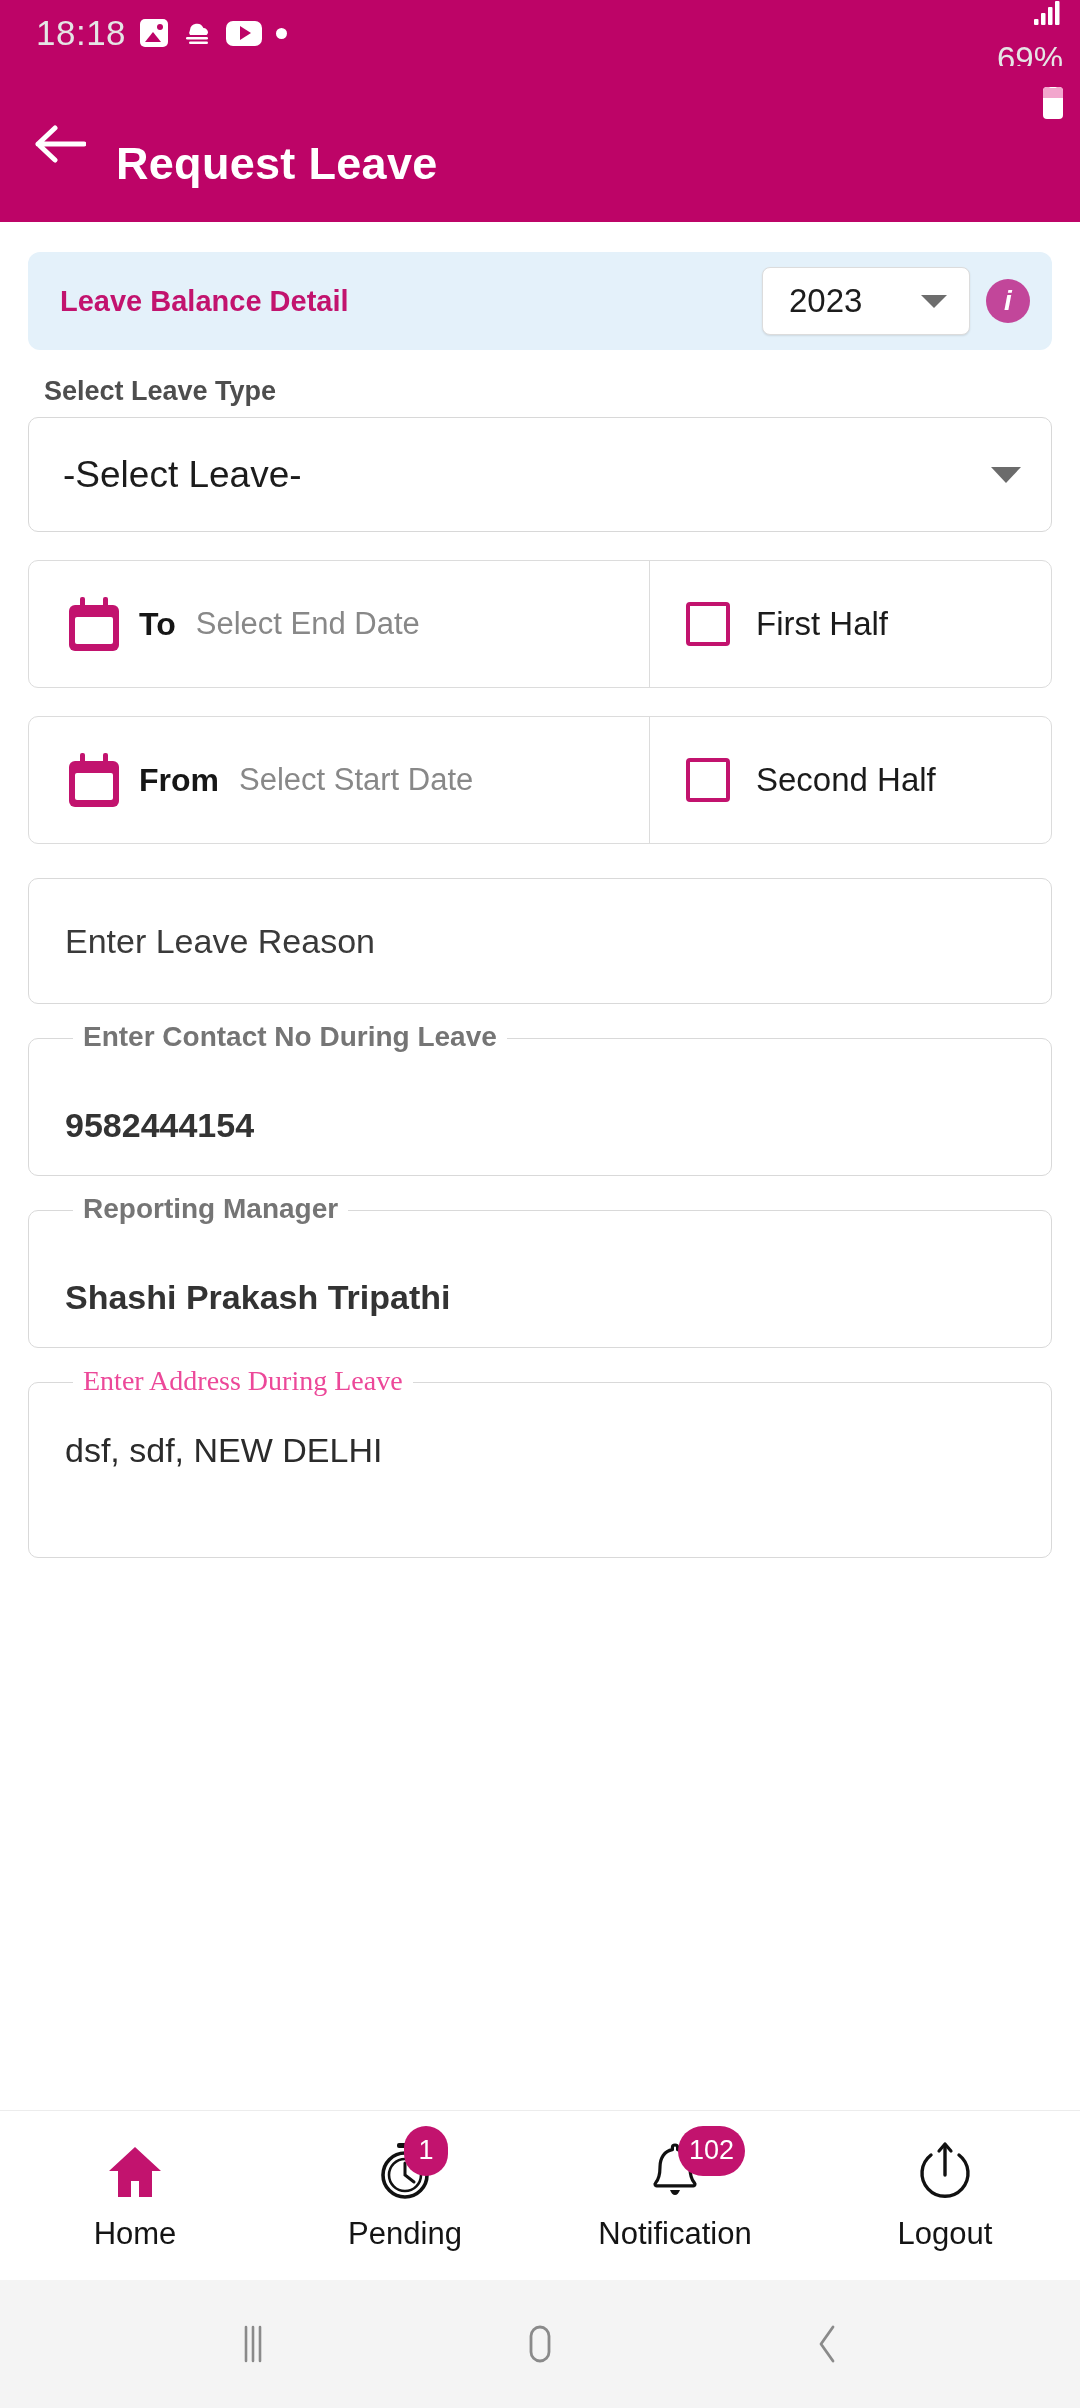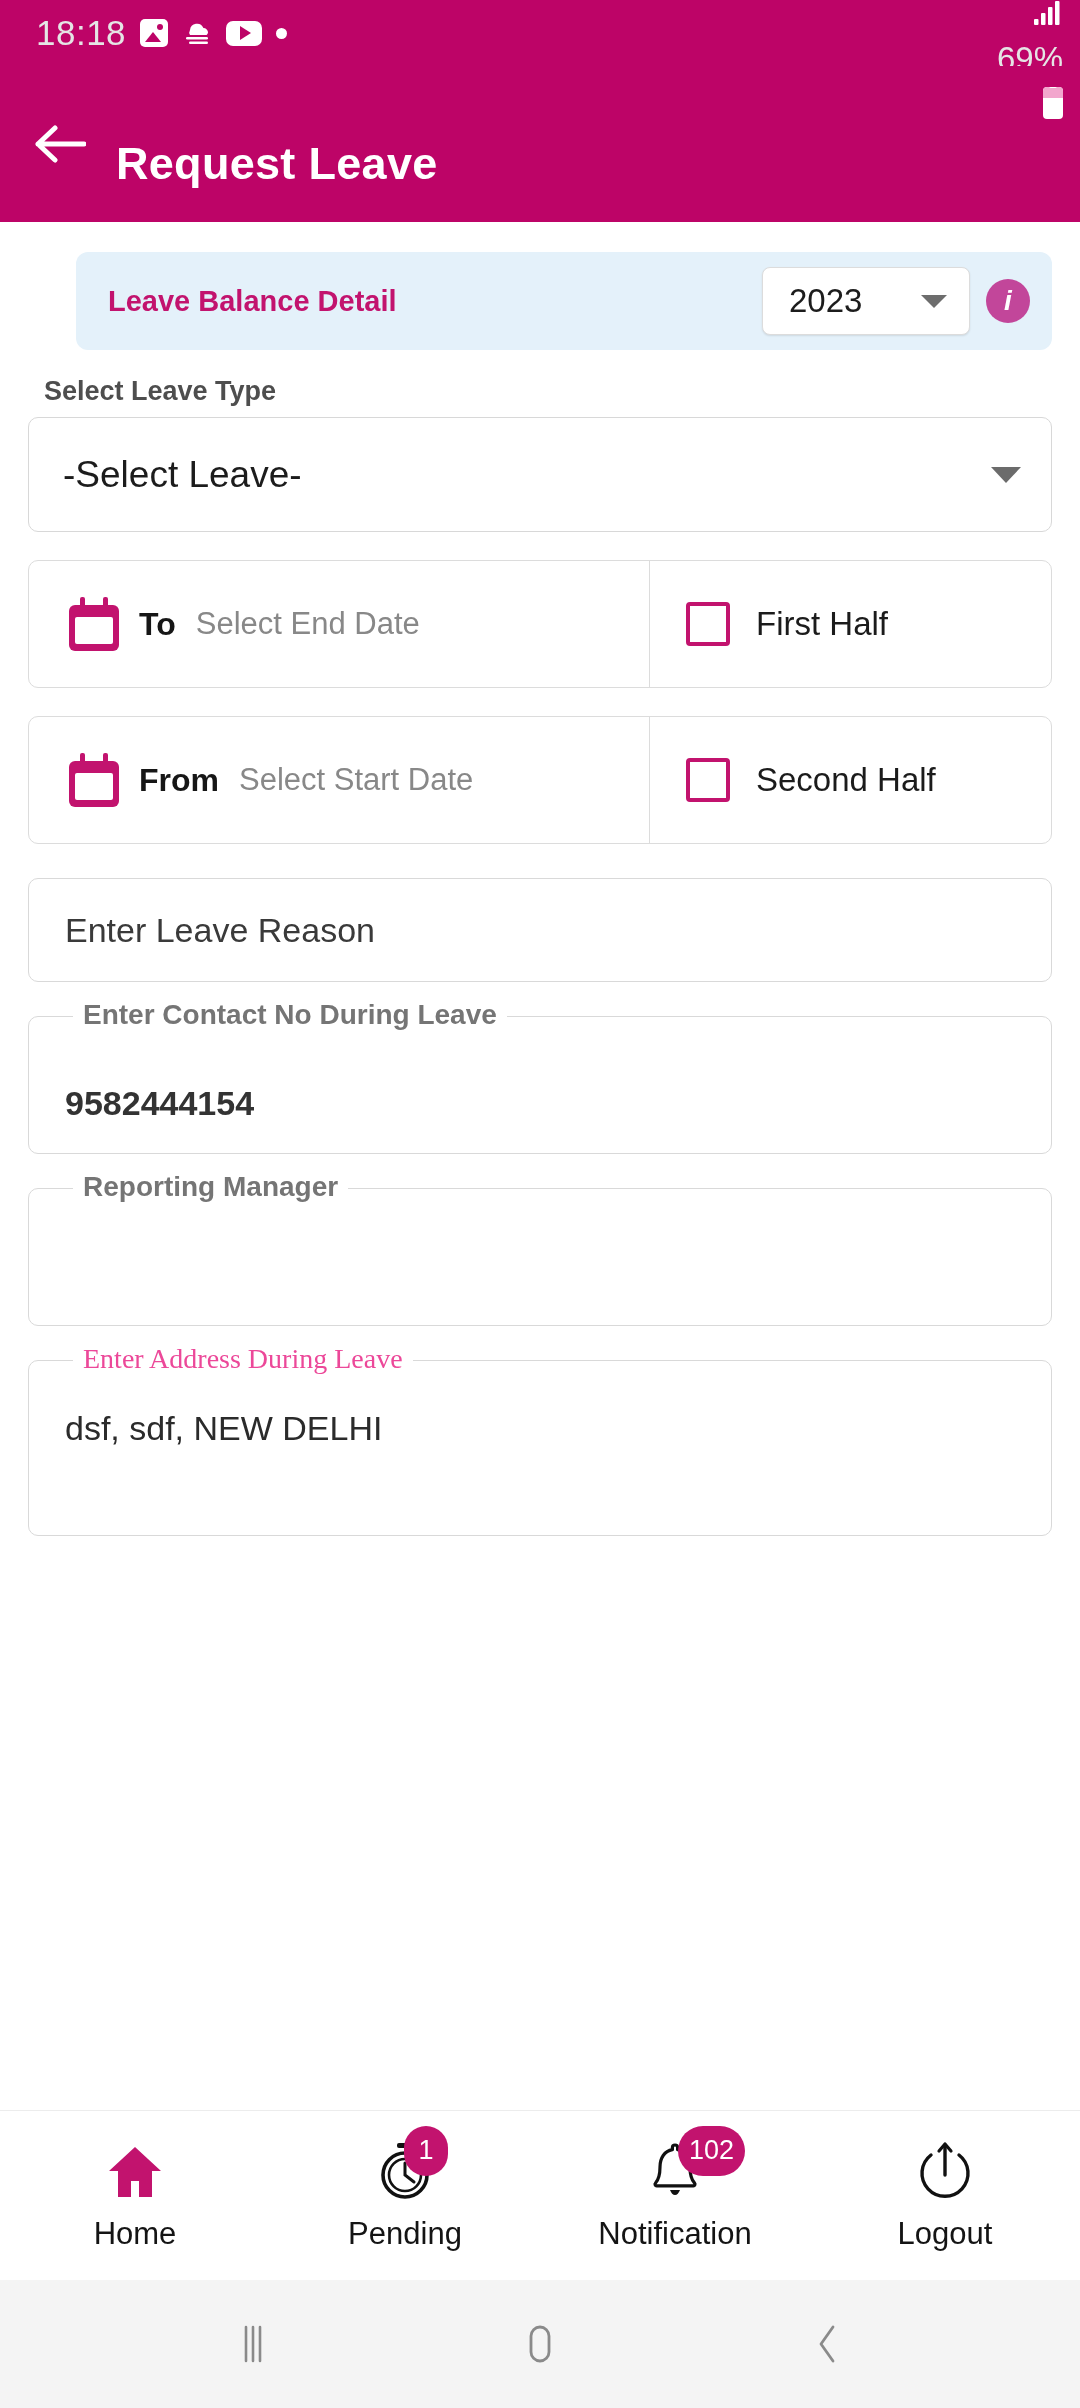--- a/index.html
+++ b/index.html
@@ -55,21 +55,21 @@
     padding-left: 34px; gap: 30px;
   }
   .back-arrow { width: 52px; height: 44px; position: relative; cursor: pointer; }
   .appbar-title { color: #fff; font-size: 45px; font-weight: 700; letter-spacing: 0.3px; margin-top: 40px; }
 
   
   .content { flex: 1 1 auto; background: #fff; padding: 0 28px; position: relative; overflow: hidden; }
 
   .balance-bar {
     margin-top: 30px; height: 98px; background: #E4F1FA; border-radius: 12px;
-    display: flex; align-items: center; padding: 0 22px 0 32px; gap: 16px; margin-left: 48px;
+    display: flex; align-items: center; padding: 0 22px 0 32px; gap: 16px;
   }
   .balance-title { color: #C2136E; font-size: 29px; font-weight: 700; flex: 1 1 auto; }
   .year-select {
     width: 208px; height: 68px; background: #fff; border: 1px solid #dcdcdc; border-radius: 8px;
     display: flex; align-items: center; justify-content: space-between; padding: 0 22px 0 26px;
     box-shadow: 0 1px 2px rgba(0,0,0,0.10); cursor: pointer;
   }
   .year-val { font-size: 33px; color: #1c1c1c; }
   .tri-down { width: 0; height: 0; border-left: 13px solid transparent; border-right: 13px solid transparent; border-top: 13px solid #6d6d6d; }
   .info-badge {
@@ -113,21 +113,21 @@
   .mfield.notched { border-top-color: #d9d9d9; }
   .mfield .notch-label {
     position: absolute; top: -18px; left: 44px; background: #fff; padding: 0 10px;
     font-size: 28px; font-weight: 700; color: #757575; white-space: nowrap;
   }
   .mfield .notch-label.light { font-weight: 400; color: #ec4899; font-family: Liberation Serif, serif; }
   .mfield .mvalue { font-size: 34px; color: #2b2b2b; }
   .mfield .mvalue.strong { font-weight: 700; color: #333; }
   .mfield .mplaceholder { font-size: 34px; color: #3a3a3a; }
 
-  .f-reason { height: 104px; display: flex; align-items: center; padding: 16px 36px; }
+  .f-reason { height: 126px; display: flex; align-items: center; padding: 16px 36px; }
   .f-contact { height: 138px; display: flex; align-items: flex-end; padding: 0 36px 30px 36px; }
   .f-manager { height: 138px; display: flex; align-items: flex-end; padding: 0 36px 30px 36px; }
   .f-address { height: 176px; display: flex; align-items: flex-start; padding: 48px 36px 0 36px; }
 
   .apply-wrap { display: flex; justify-content: center; margin-top: 54px; }
   .apply-btn {
     width: 424px; height: 98px; background: #BD0471; border-radius: 14px; border: none;
     color: #fff; font-size: 38px; font-weight: 700; letter-spacing: 1.2px;
     display: flex; align-items: center; justify-content: center; cursor: pointer;
   }
@@ -263,20 +263,21 @@
       <span class="mplaceholder">Enter Leave Reason</span>
     </div>
 
     <div class="mfield f-contact notched">
       <span class="notch-label">Enter Contact No During Leave</span>
       <span class="mvalue strong">9582444154</span>
     </div>
 
     <div class="mfield f-manager notched">
       <span class="notch-label">Reporting Manager</span>
+      <span class="mvalue strong">Shashi Prakash Tripathi</span>
     </div>
 
     <div class="mfield f-address notched">
       <span class="notch-label light">Enter Address During Leave</span>
       <span class="mvalue">dsf, sdf, NEW DELHI</span>
     </div>
 
 
   </div>
 

